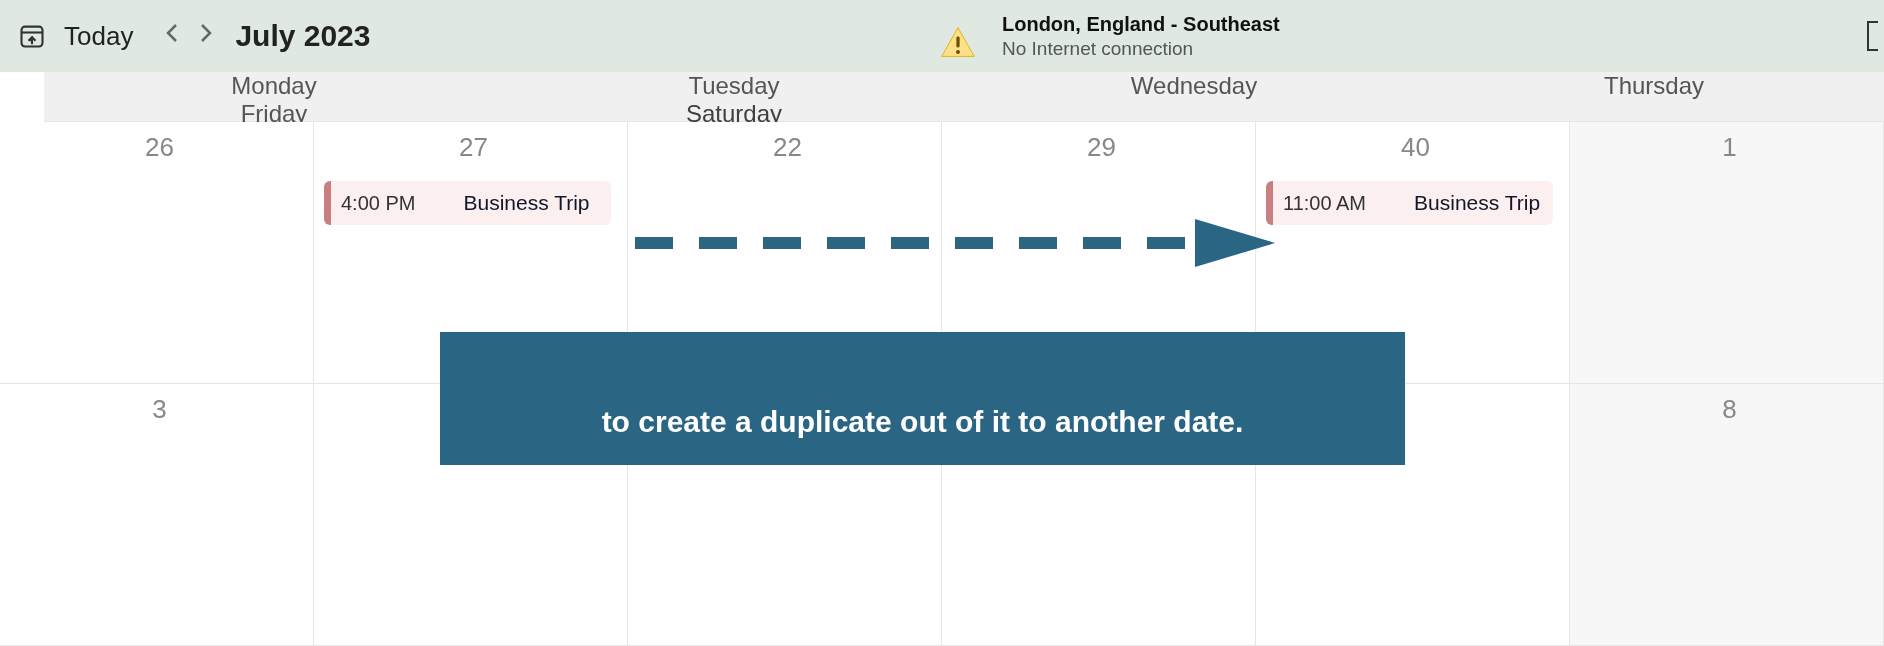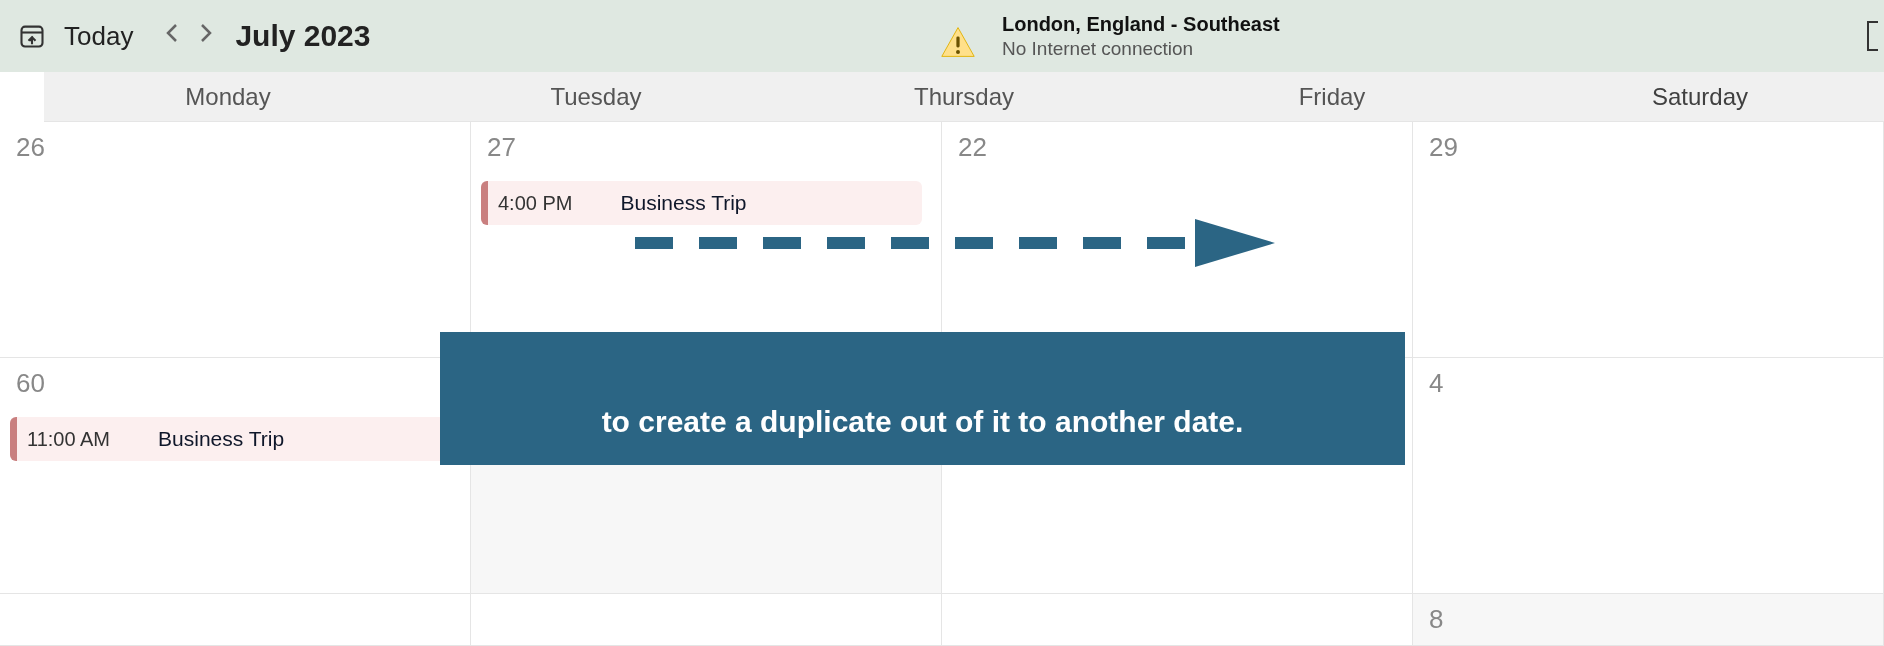--- a/index.html
+++ b/index.html
@@ -54,37 +54,38 @@
   }
   .settings-icon-wrap {
     position: absolute;
     right: 4px;
     top: 20px;
     color: #333;
   }
 
   .weekday-row {
     display: grid;
-    grid-template-columns: repeat(5, 1fr);
+    grid-template-columns: repeat(4, 1fr);
     height: 50px;
     background: #f0f0f0;
     border-bottom: 1px solid #e5e5e5;
     margin-left: 44px;
   }
   .weekday {
     display: flex; align-items: center; justify-content: center;
     font-size: 24px; font-weight: 500; color: #555;
   }
   .weekday.today { color: #404040; font-weight: 400; }
 
   .grid {
     display: grid;
-    grid-template-columns: repeat(4, 1fr);
+    grid-template-columns: repeat(6, 1fr);
     grid-template-rows: 1fr 1fr;
     height: calc(100% - 72px - 50px);
+    text-align: center;
   }
   .cell {
     border-right: 1px solid #e5e5e5;
     border-bottom: 1px solid #e5e5e5;
     padding: 10px 10px;
     position: relative;
     background: #fff;
   }
   .cell.shaded { background: #f7f7f7; }
   .daynum {
@@ -178,20 +179,21 @@
   <span class="settings-icon-wrap">
     <svg width="16" height="32" viewBox="0 0 16 32" fill="none" stroke="#333" stroke-width="2">
       <path d="M14 2 L4 2 L4 30 L14 30"></path>
     </svg>
   </span>
 </div>
 
 <div class="weekday-row">
   <div class="weekday">Monday</div>
   <div class="weekday">Tuesday</div>
+  <div class="weekday">Wednesday</div>
   <div class="weekday">Thursday</div>
   <div class="weekday">Friday</div>
   <div class="weekday today">Saturday</div>
 </div>
 
 <div class="grid">
 
   <div class="cell">
     <div class="daynum">26</div>
   </div>
@@ -202,21 +204,21 @@
       <span class="title">Business Trip</span>
     </div>
   </div>
   <div class="cell">
     <div class="daynum">22</div>
   </div>
   <div class="cell">
     <div class="daynum">29</div>
   </div>
   <div class="cell">
-    <div class="daynum">60</div>
+    <div class="daynum">40</div>
     <div class="event">
       <span class="time">11:00 AM</span>
       <span class="title">Business Trip</span>
     </div>
   </div>
   <div class="cell shaded">
     <div class="daynum">1</div>
   </div>
 
   <div class="cell">

